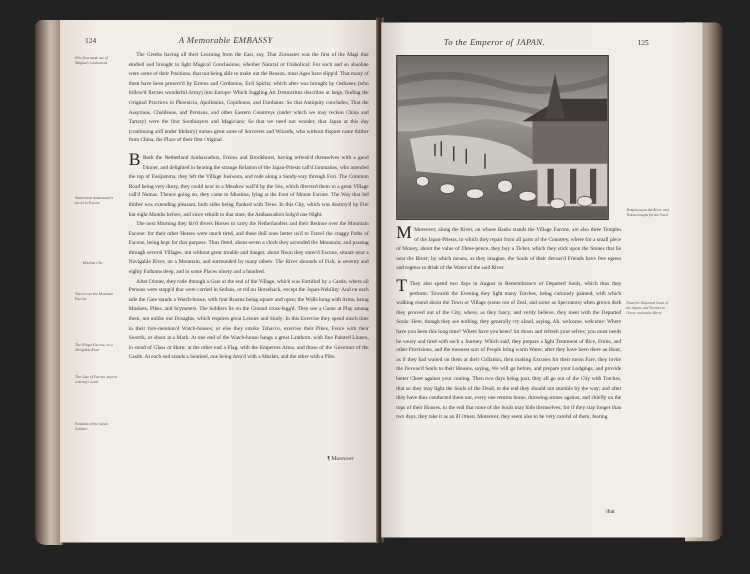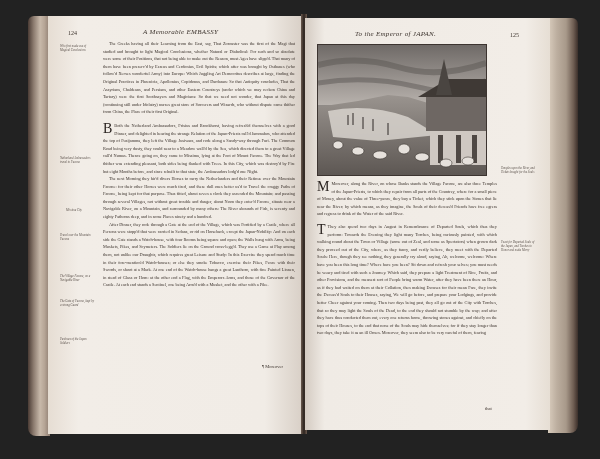--- a/index.html
+++ b/index.html
@@ -2,21 +2,21 @@
 <html><head>
 <meta charset="utf-8">
 <style>
   html,body{margin:0;padding:0;}
   body{width:600px;height:459px;background:#222222;position:relative;overflow:hidden;font-family:"Liberation Serif","DejaVu Serif",serif;}
   .book{position:absolute;left:20px;top:10px;width:560px;height:430px;}
   .edge-left{position:absolute;left:8px;top:6px;width:22px;height:420px;background:linear-gradient(90deg,#4a3b34 0%,#8b7a6e 25%,#c8b9aa 55%,#b6a596 75%,#8c7b6f 100%);border-radius:6px 0 0 8px;}
   .edge-right{position:absolute;left:528px;top:8px;width:30px;height:415px;background:linear-gradient(90deg,#d9cdbe 0%,#bcae9f 30%,#a8998a 60%,#6e5d52 85%,#3b2f2a 100%);border-radius:0 6px 8px 0;}
   .page{position:absolute;background:#efe9e2;overflow:hidden;}
   .page.left{left:28px;top:6px;width:255px;height:418px;background:linear-gradient(90deg,#e6ddd3 0%,#f2ede7 12%,#f1ece6 85%,#d8cfc6 100%);}
-  .page.right{left:285px;top:8px;width:245px;height:412px;background:linear-gradient(90deg,#d4cbc2 0%,#f0ebe5 8%,#f2ede7 90%,#e6ded4 100%);}
+  .page.right{left:285px;top:8px;width:245px;height:412px;background:linear-gradient(90deg,#d4cbc2 0%,#f0ebe5 8%,#f2ede7 90%,#e6ded4 100%);padding-left:12px;}
   .gutter{position:absolute;left:281px;top:4px;width:6px;height:420px;background:linear-gradient(90deg,#6b5a4f,#2c231e,#6b5a4f);}
   .running-head{position:absolute;font-size:7px;color:#3d342e;font-style:italic;letter-spacing:.3px;}
   .folio{position:absolute;font-size:6px;color:#3d342e;}
   .body-text{position:absolute;font-size:4.3px;line-height:7.6px;color:#3a312b;text-align:justify;}
   .body-text p{margin:0;text-indent:6px;}
   .body-text p.drop{text-indent:0;}
   .dropcap{float:left;font-size:14px;line-height:11px;margin:1px 2px 0 0;color:#2a2320;}
   .margin-note{position:absolute;font-size:3px;line-height:4px;color:#5a514b;font-style:italic;width:34px;}
   .catchword{position:absolute;font-size:4.5px;color:#3a312b;}
   .plate{position:absolute;left:20px;top:40px;width:170px;height:123px;border:1px solid #3c3430;overflow:hidden;background:#8f8a86;}

